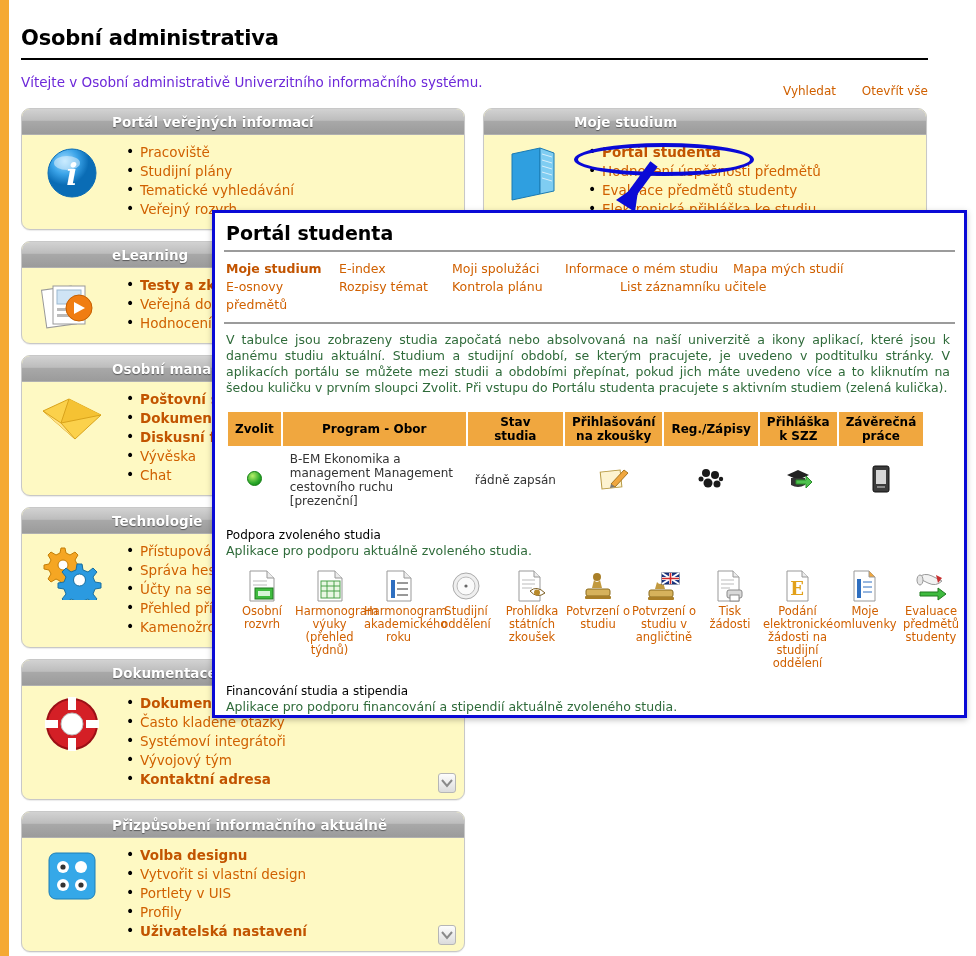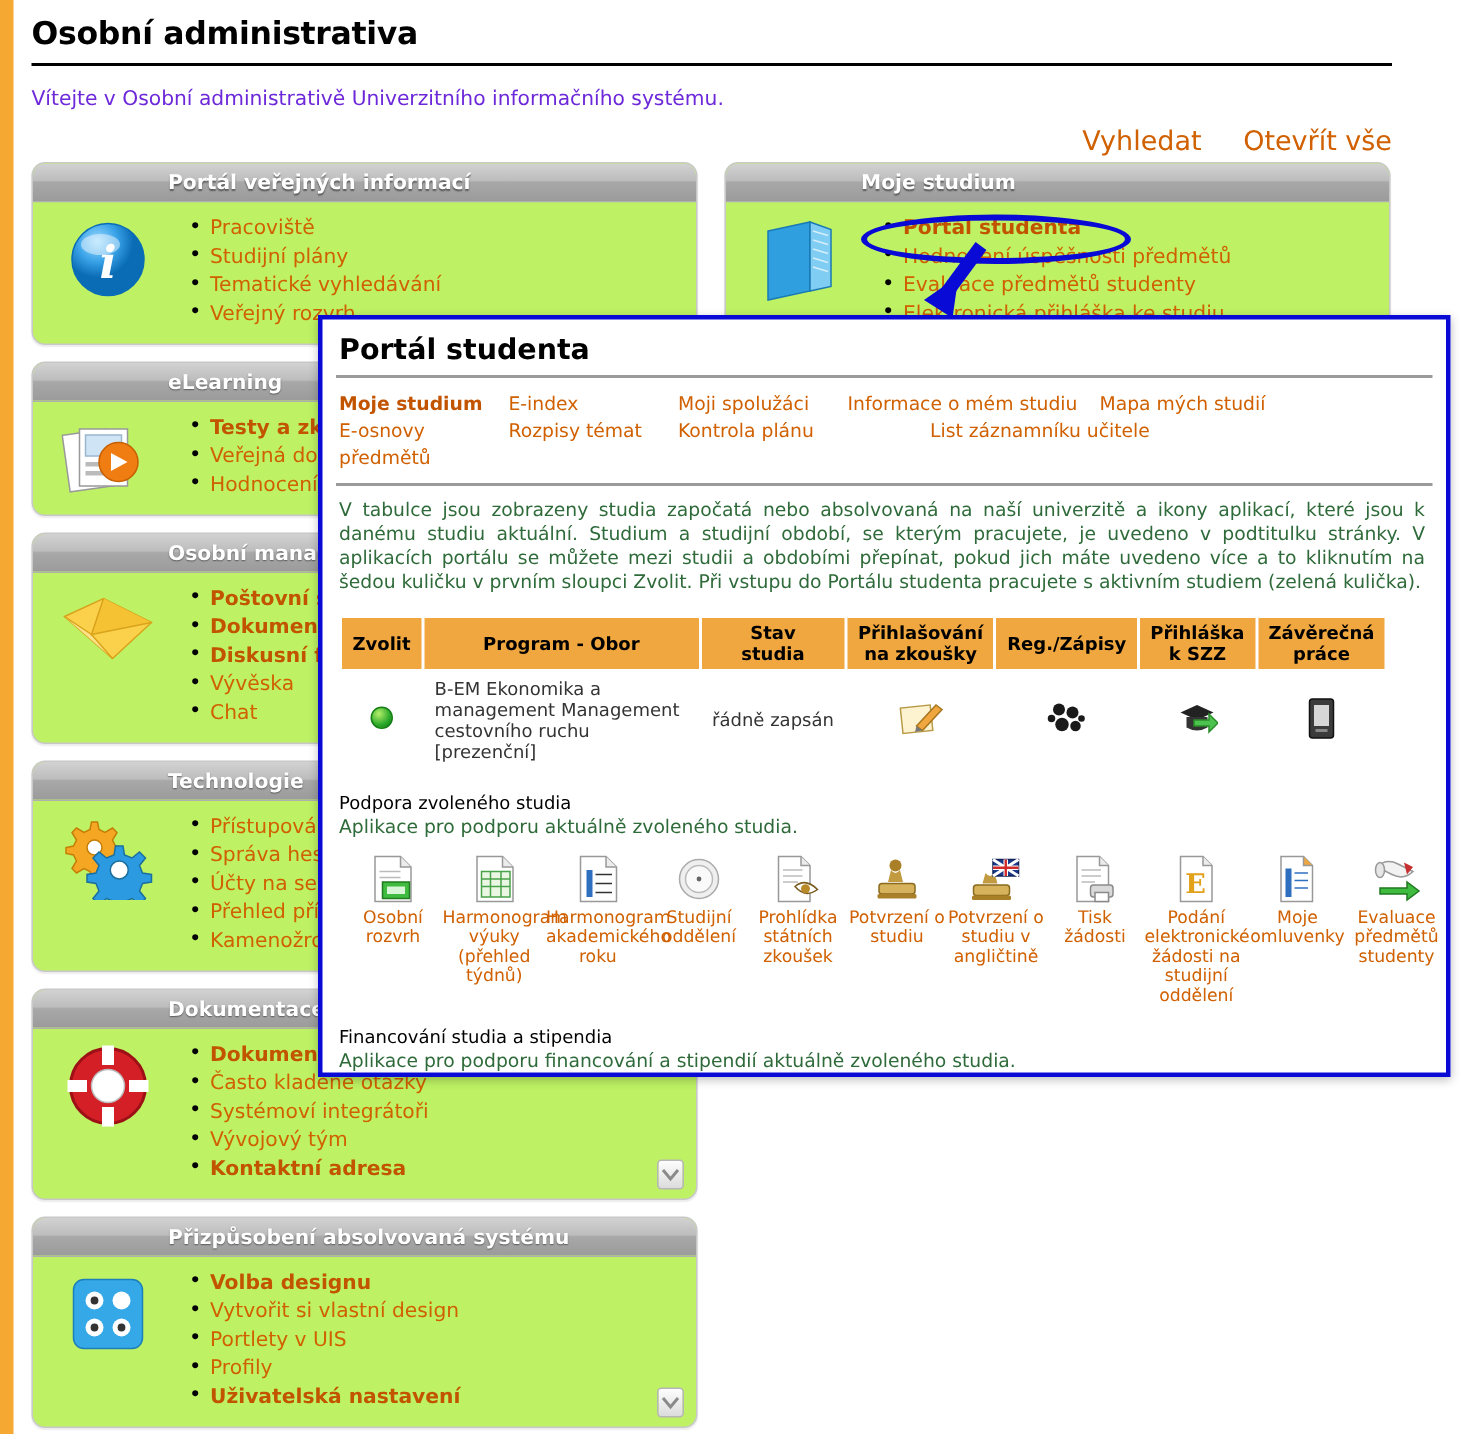--- a/index.html
+++ b/index.html
@@ -13,52 +13,52 @@
     position: relative;
     overflow: hidden;
   }
   
   #left-stripe {
     position:absolute; left:0; top:0; width:9px; height:956px;
     background:#f5a933;
   }
   #page {
     position:absolute; left:9px; top:0; width:967px; height:956px;
-    padding: 0 0 0 0;
+    padding: 16px 0 0 0;
   }
   h1#page-title {
     margin: 0; padding: 10px 0 8px 12px;
     font-size: 21px; font-weight: bold; color:#000;
     letter-spacing: -0.2px;
   }
   #title-rule {
     margin: 0 48px 0 12px; height:2px; background:#000;
   }
   #welcome {
     margin: 14px 0 0 12px; color:#6d28d9; font-size:13.5px;
   }
   #toplinks {
     position:absolute; right:48px; top:84px;
-    font-size:18px;
+    font-size:12px;
   }
   #toplinks a { color:#d06000; text-decoration:none; margin-left:22px; }
 
   
   #grid {
     position:absolute; left:12px; top:108px; width:910px;
   }
   .col { position:absolute; top:0; width:444px; }
   .col.left { left:0; }
   .col.right { left:462px; }
 
   .portlet {
     position:relative;
     border:1px solid #c8c8c8;
     border-radius:9px;
-    background:#bef264;
+    background:#fef9c3;
     margin-bottom:11px;
     box-shadow: 0 1px 1px rgba(0,0,0,0.08);
     overflow:hidden;
   }
   .portlet-head {
     height:26px;
     background: linear-gradient(to bottom, #d2d2d2 0%, #bdbdbd 45%, #a8a8a8 50%, #9b9b9b 100%);
     border-bottom:1px solid #b0b0b0;
     border-top-left-radius:8px; border-top-right-radius:8px;
     display:flex; align-items:center;
@@ -292,21 +292,21 @@
             </ul>
             <div class="expander">
               <svg width="12" height="10" viewBox="0 0 12 10">
                 <path d="M1 2 L6 8 L11 2" stroke="#8a8a8a" stroke-width="2" fill="none"></path>
               </svg>
             </div>
           </div>
         </div>
         <div class="portlet">
           <div class="portlet-head">
-            <span class="ptitle">Přizpůsobení absolvovaná systému</span>
+            <span class="ptitle">Přizpůsobení informačního aktuálně</span>
           </div>
           <div class="portlet-body">
             <div class="portlet-icon">
               <span style="display: inline-block; line-height: 0;"><svg width="54" height="54" viewBox="0 0 54 54">
         <rect x="4" y="4" width="46" height="46" rx="7" fill="#35a8e8" stroke="#1d7fb8"></rect>
         <g>
                     <circle cx="18" cy="18" r="6" fill="#fff"></circle>
                     <circle cx="36" cy="18" r="6" fill="#fff"></circle>
         <circle cx="18" cy="36" r="6" fill="#fff"></circle>
                     <circle cx="36" cy="36" r="6" fill="#fff"></circle>

